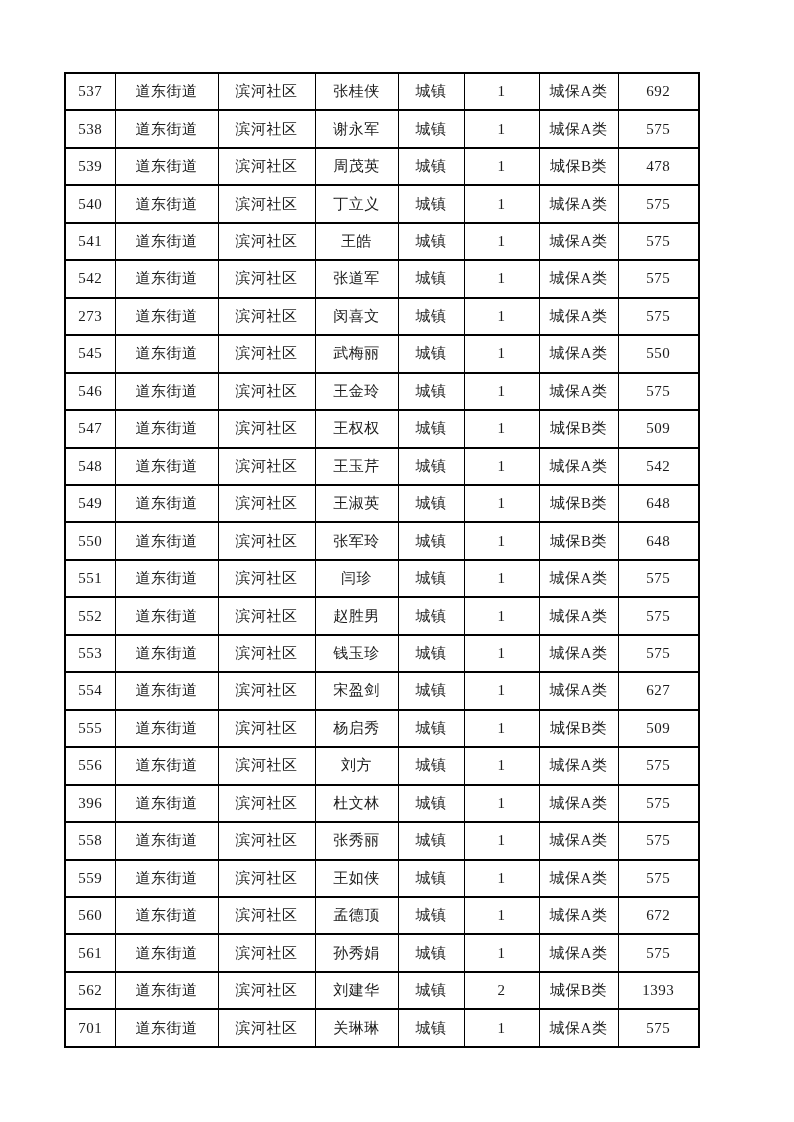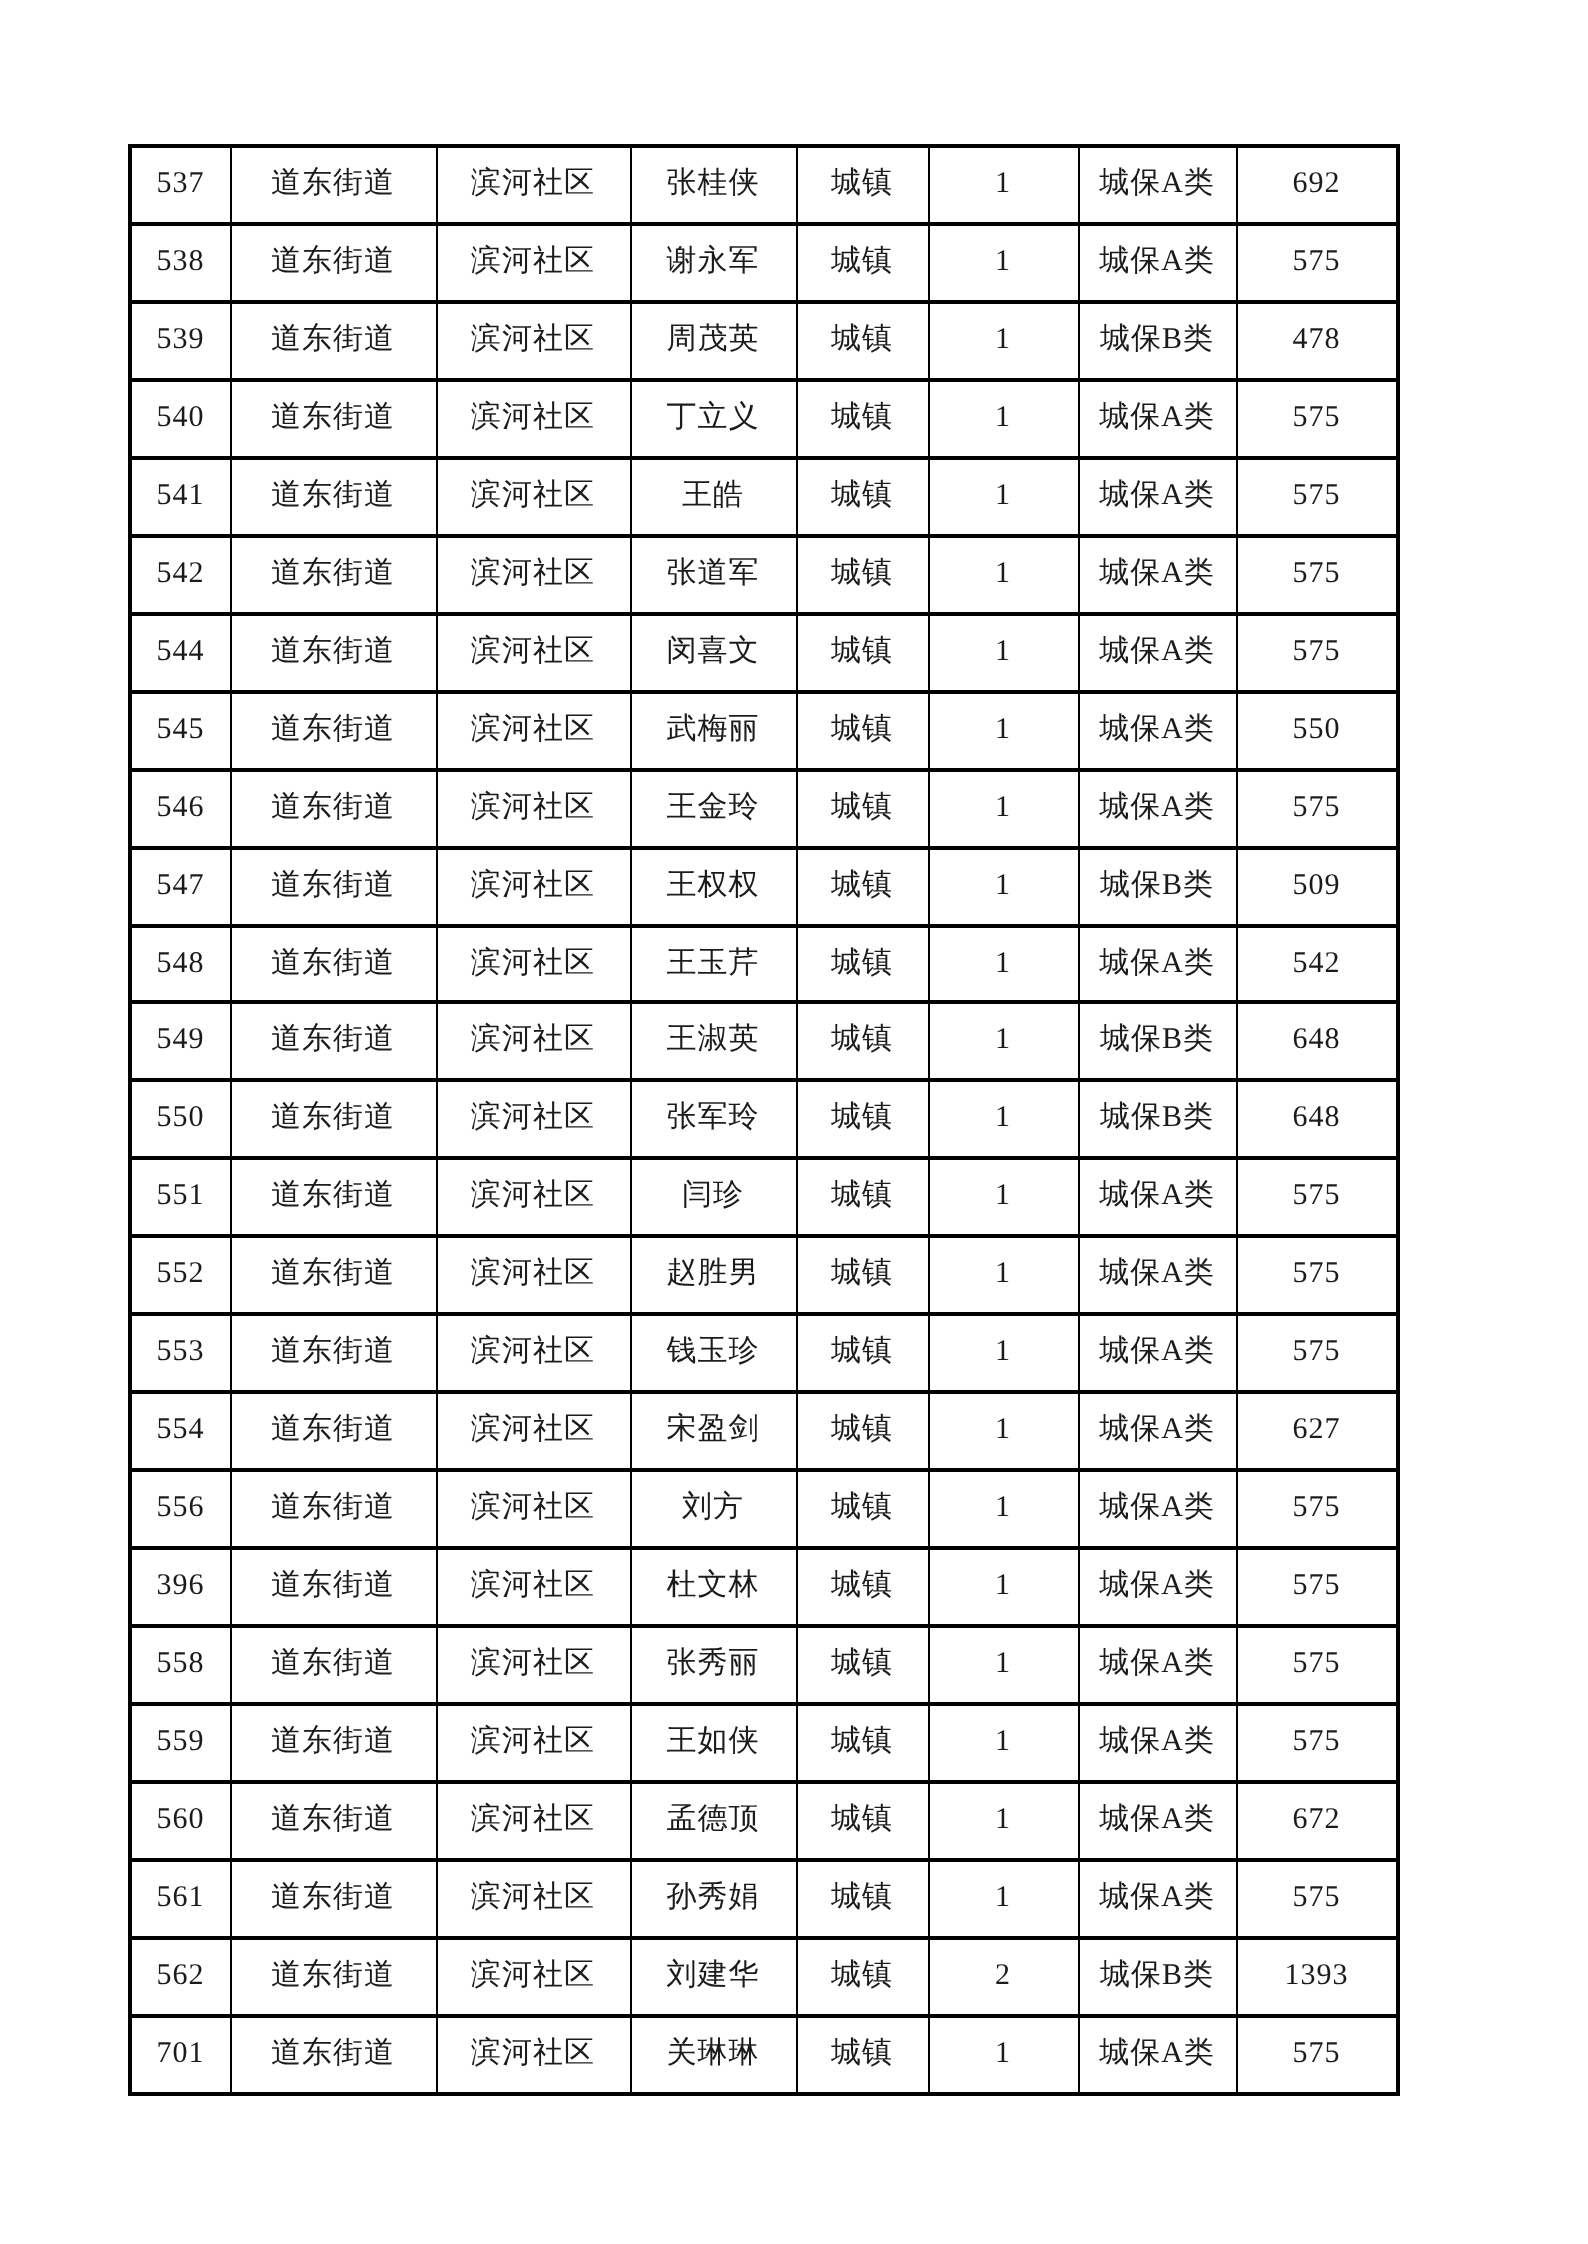--- a/index.html
+++ b/index.html
@@ -126,21 +126,21 @@
           <td>542</td>
           <td>道东街道</td>
           <td>滨河社区</td>
           <td>张道军</td>
           <td>城镇</td>
           <td>1</td>
           <td>城保A类</td>
           <td>575</td>
         </tr>
         <tr>
-          <td>544</td>
+          <td>273</td>
           <td>道东街道</td>
           <td>滨河社区</td>
           <td>闵喜文</td>
           <td>城镇</td>
           <td>1</td>
           <td>城保A类</td>
           <td>575</td>
         </tr>
         <tr>
           <td>545</td>
@@ -234,20 +234,30 @@
         </tr>
         <tr>
           <td>554</td>
           <td>道东街道</td>
           <td>滨河社区</td>
           <td>宋盈剑</td>
           <td>城镇</td>
           <td>1</td>
           <td>城保A类</td>
           <td>627</td>
+        </tr>
+        <tr>
+          <td>555</td>
+          <td>道东街道</td>
+          <td>滨河社区</td>
+          <td>杨启秀</td>
+          <td>城镇</td>
+          <td>1</td>
+          <td>城保B类</td>
+          <td>509</td>
         </tr>
         <tr>
           <td>556</td>
           <td>道东街道</td>
           <td>滨河社区</td>
           <td>刘方</td>
           <td>城镇</td>
           <td>1</td>
           <td>城保A类</td>
           <td>575</td>

